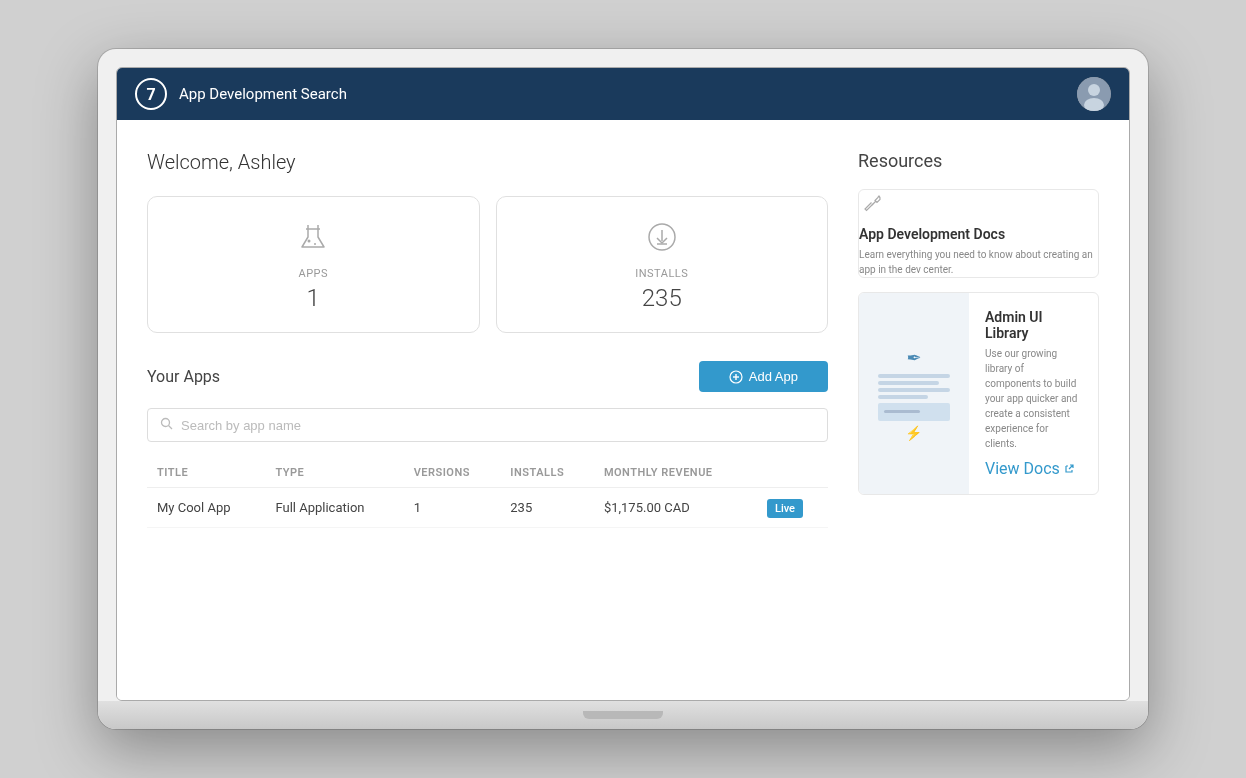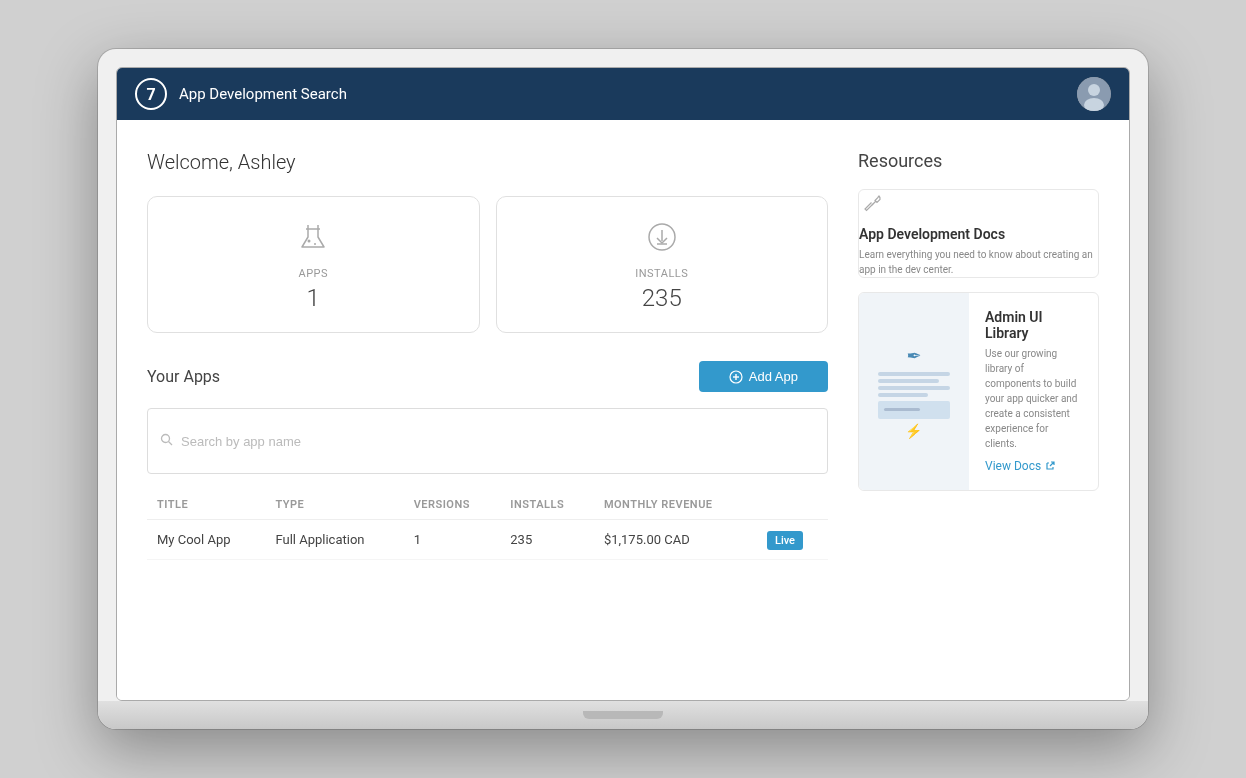--- a/index.html
+++ b/index.html
@@ -199,21 +199,21 @@
       align-items: center;
       gap: 6px;
     }
 
     
     .search-bar {
       display: flex;
       align-items: center;
       border: 1px solid #ddd;
       border-radius: 4px;
-      padding: 24px 12px;
+      padding: 8px 12px;
       margin-bottom: 16px;
       gap: 8px;
     }
 
     .search-bar input {
       border: none;
       outline: none;
       flex: 1;
       font-size: 13px;
       color: #555;
@@ -324,21 +324,21 @@
       padding: 16px;
     }
 
     .resource-text-content {
       padding: 16px;
       flex: 1;
     }
 
     .view-docs-link {
       color: #3399cc;
-      font-size: 12px;
+      font-size: 16px;
       text-decoration: none;
       display: inline-flex;
       align-items: center;
       gap: 4px;
       margin-top: 8px;
       cursor: pointer;
     }
   </style>
 </head>
 <body>

